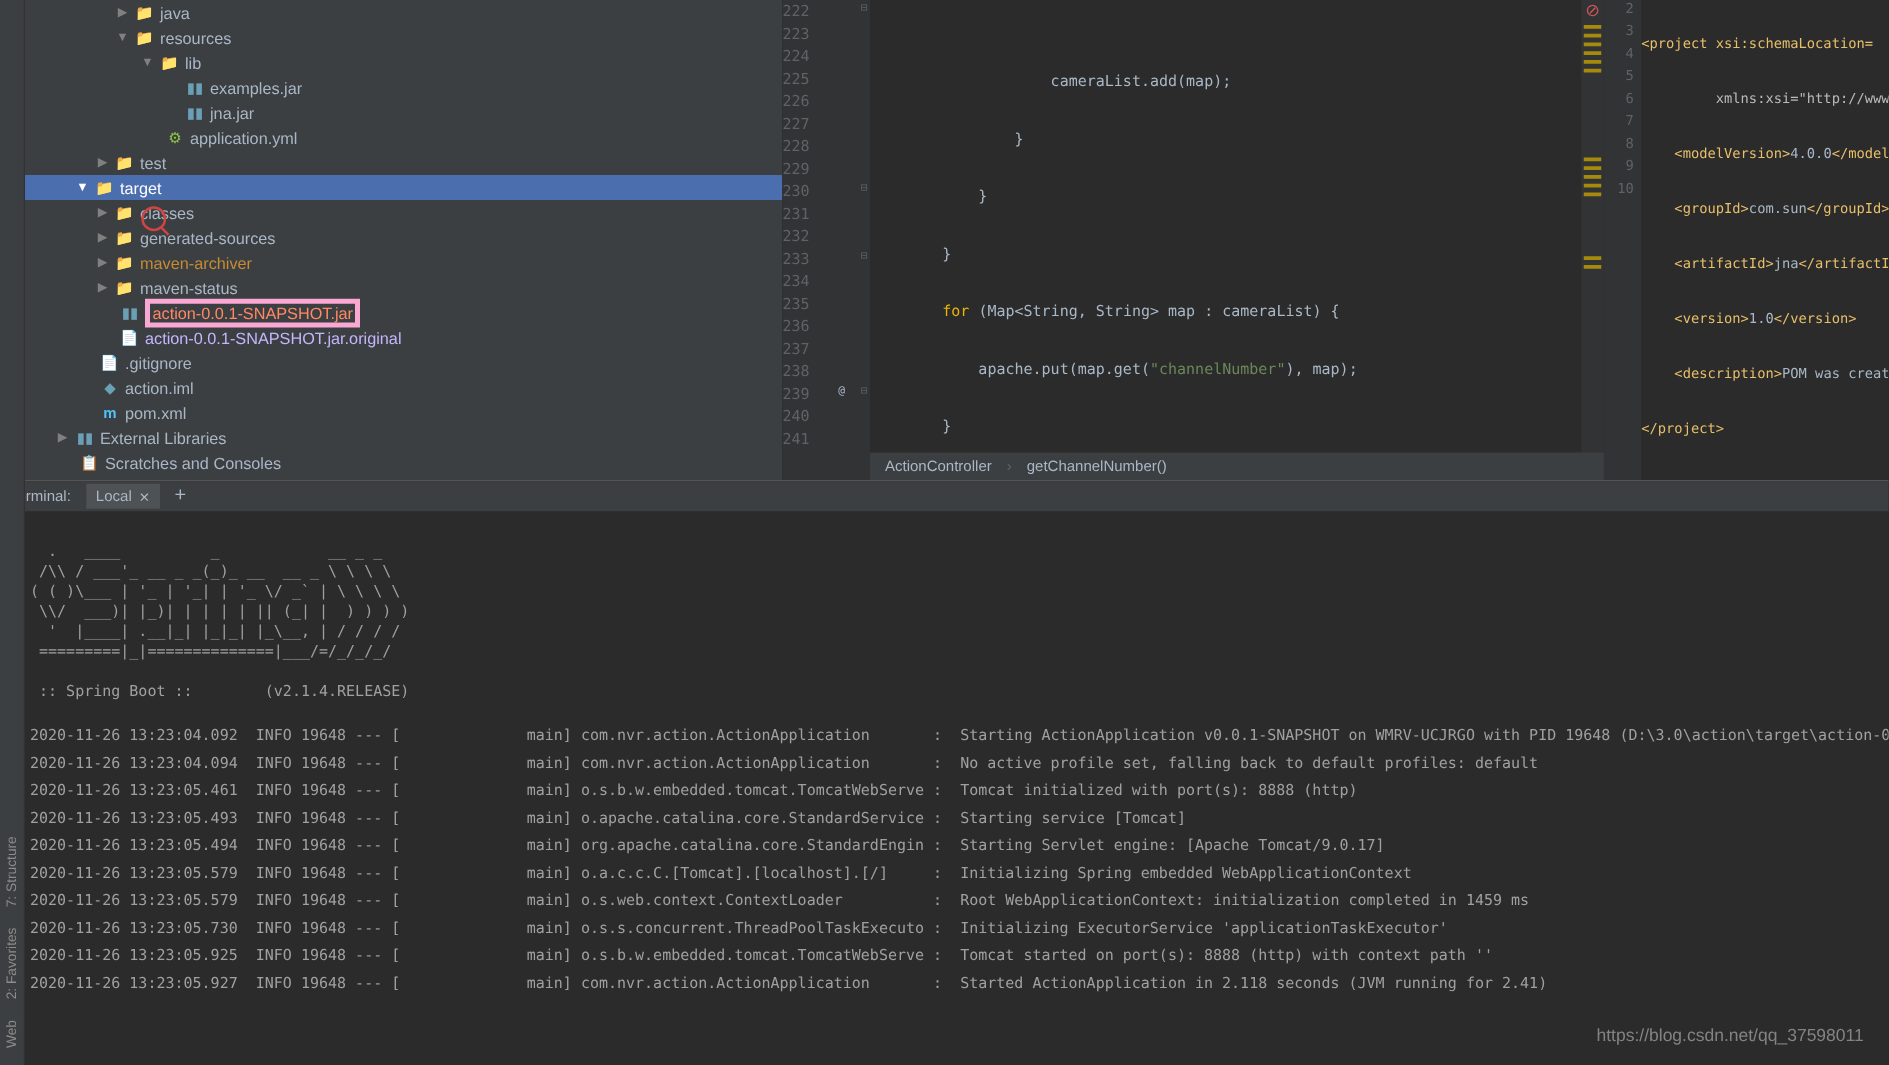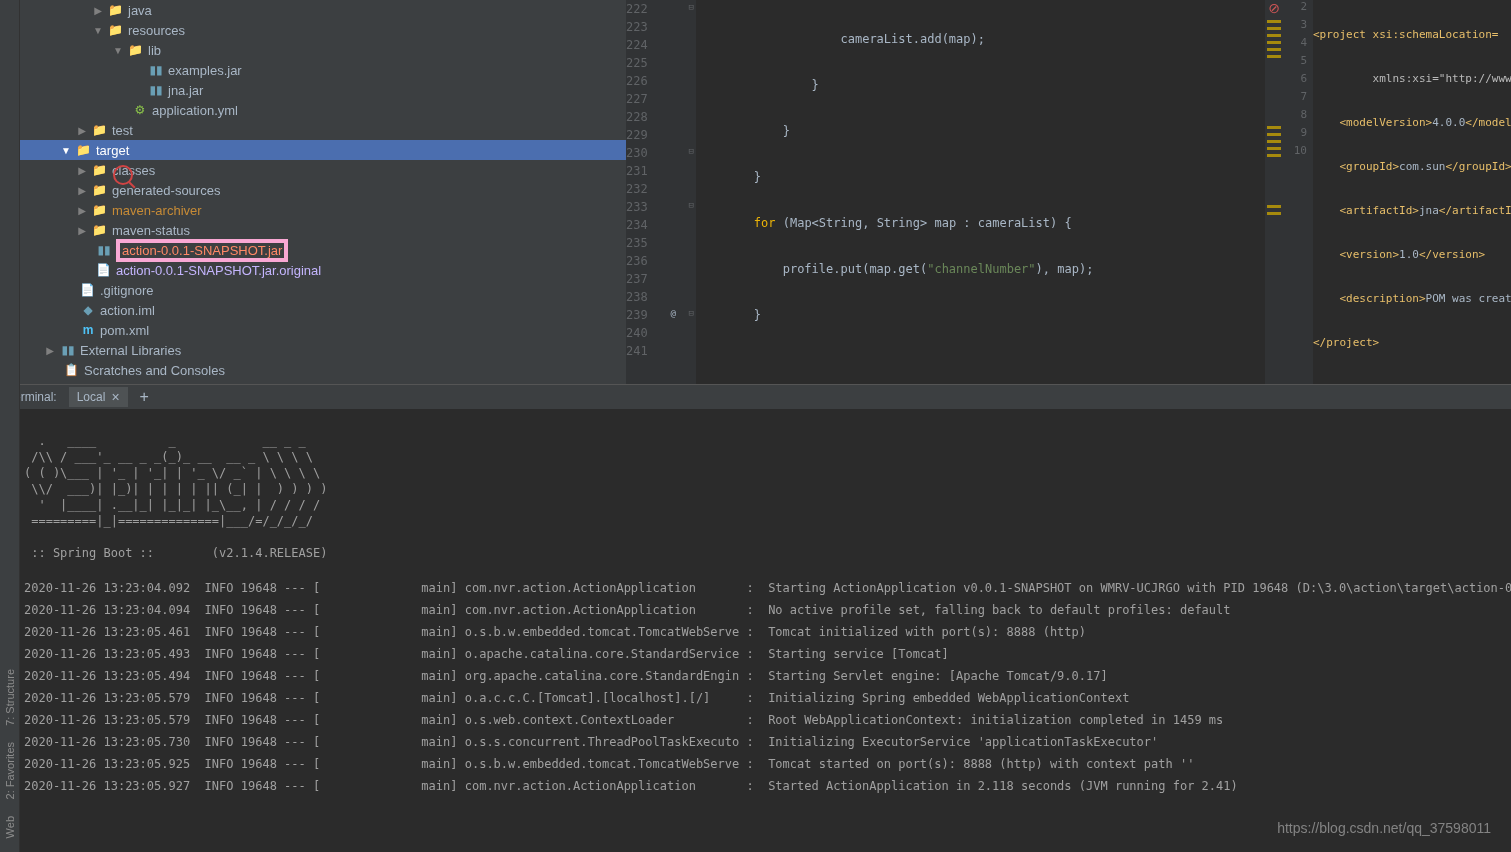--- a/index.html
+++ b/index.html
@@ -57,20 +57,21 @@
 }
 .gutter-line { height: 18px; padding-right: 18px; position: relative; }
 .gutter-fold { position: absolute; right: 2px; color: #606366; font-size: 9px; }
 .code-pane {
   flex: 1;
   font-family: "Consolas", monospace;
   font-size: 12px;
   padding-top: 2px;
   white-space: pre;
   overflow: hidden;
+  margin-top: 26px;
 }
 .code-line { height: 18px; line-height: 18px; }
 .k-orange { color: #eab308; }
 .k-str { color: #6a8759; }
 .k-white { color: #a9b7c6; }
 .minimap { width: 18px; background: #313335; }
 .minimap-mark { height: 3px; background: #a68a0d; margin: 4px 2px; }
 .err-indicator { color: #cc5555; font-size: 14px; text-align: center; }
 
 .right-editor {
@@ -303,21 +304,21 @@
       <div class="gutter-line"><span>239</span><span class="gutter-fold" style="right:20px;color:#a9b7c6">@</span><span class="gutter-fold">⊟</span></div>
       <div class="gutter-line"><span>240</span></div>
       <div class="gutter-line"><span>241</span></div>
     </div>
     <div class="code-pane">
       <div class="code-line"><span class="k-white">                    cameraList.add(map);</span></div>
       <div class="code-line"><span class="k-white">                }</span></div>
       <div class="code-line"><span class="k-white">            }</span></div>
       <div class="code-line"><span class="k-white">        }</span></div>
       <div class="code-line"><span class="k-orange">        for</span><span class="k-white"> (Map&lt;String, String&gt; map : cameraList) {</span></div>
-      <div class="code-line"><span class="k-white">            profile.put(map.get(</span><span class="k-str">"channelNumber"</span><span class="k-white">), map);</span></div>
+      <div class="code-line"><span class="k-white">            apache.put(map.get(</span><span class="k-str">"channelNumber"</span><span class="k-white">), map);</span></div>
       <div class="code-line"><span class="k-white">        }</span></div>
       
       
       
       
       
       
       
       
       
@@ -335,20 +336,25 @@
         <div class="minimap-mark"></div>
       <div style="height:60px"></div>
       <div class="minimap-mark"></div>
         <div class="minimap-mark"></div>
         <div class="minimap-mark"></div>
       <div class="minimap-mark"></div>
         <div class="minimap-mark"></div>
       <div style="height:40px"></div>
       <div class="minimap-mark"></div>
         <div class="minimap-mark"></div>
+    </div>
+    <div class="breadcrumb">
+      <span>ActionController</span>
+      <span class="crumb-sep">›</span>
+      <span>getChannelNumber()</span>
     </div>
   </div>
 
   <div class="right-editor">
     <div class="right-gutter">
       <div class="right-gutter-line">2</div>
       <div class="right-gutter-line">3</div>
       <div class="right-gutter-line">4</div>
       <div class="right-gutter-line">5</div>
       <div class="right-gutter-line">6</div>

